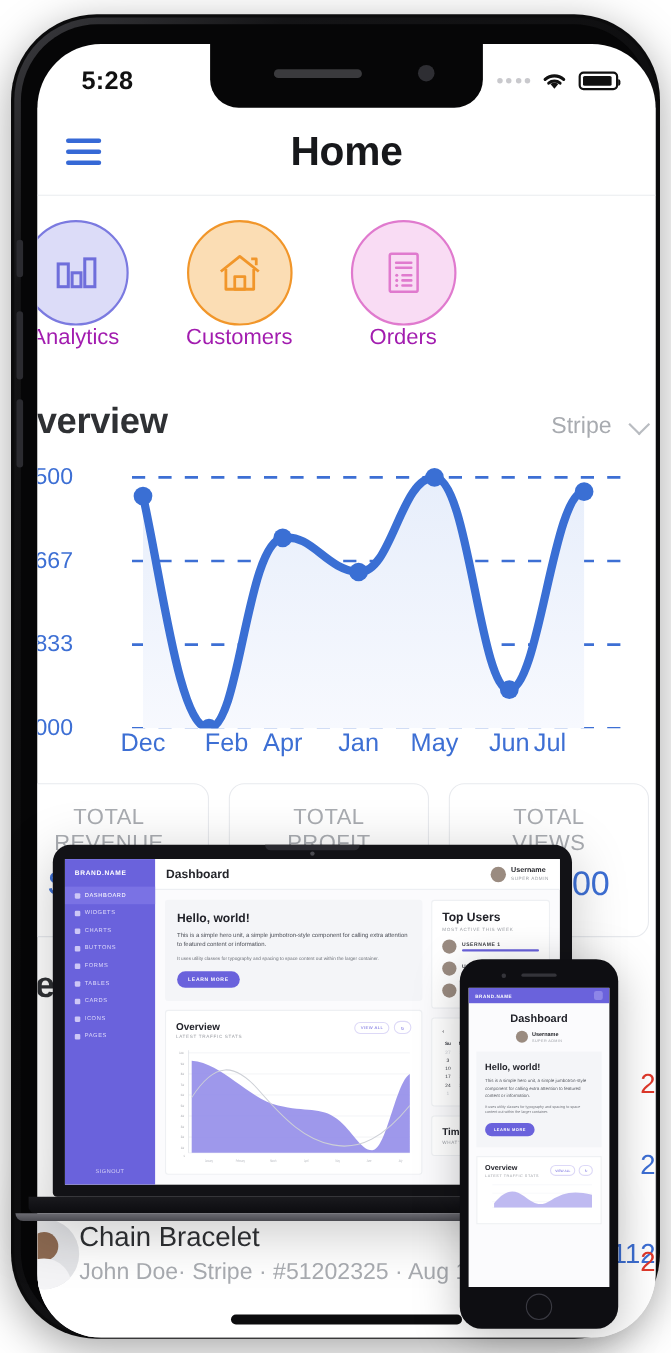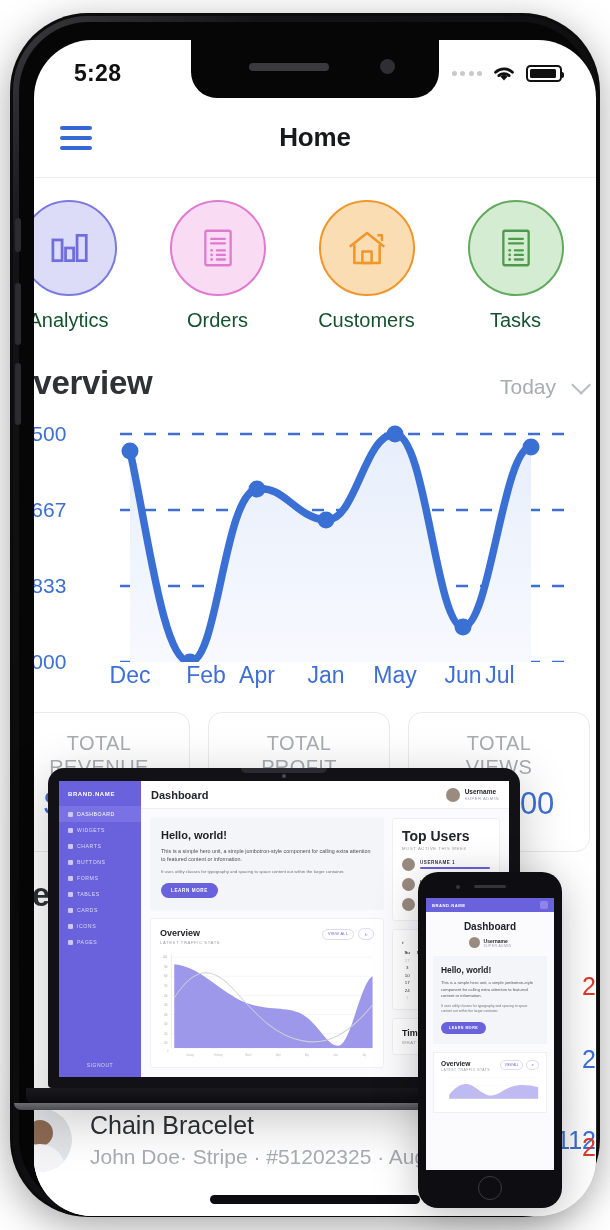--- a/index.html
+++ b/index.html
@@ -134,21 +134,21 @@
     left: 26px;
     width: 46px; height: 40px;
     display: flex; flex-direction: column; justify-content: center; gap: 6px;
   }
   #menu-button span { display: block; height: 4px; border-radius: 2px; background: #3669d6; }
   #menu-button span:nth-child(1){ width: 32px; }
   #menu-button span:nth-child(2){ width: 32px; }
   #menu-button span:nth-child(3){ width: 32px; }
   #page-title {
     width: 100%; text-align: center;
-    font-size: 26px; font-weight: bold; color: #17181b;
+    font-size: 37px; font-weight: bold; color: #17181b;
     letter-spacing: -.2px;
   }
 
   
   #content {
     position: absolute;
     left: 0; top: 138px; right: 0; bottom: 0;
     background: #fff;
     overflow: hidden;
   }
@@ -166,23 +166,22 @@
     width: 121px;
     display: flex; flex-direction: column; align-items: center;
   }
   .cat-circle {
     width: 96px; height: 96px;
     border-radius: 50%;
     display: flex; align-items: center; justify-content: center;
     border: 2.5px solid;
   }
   .cat-label {
-    margin-top: 13px;
     font-size: 20px;
-    color: #14532d;
+    color: #a21caf;
     white-space: nowrap;
   }
   .cat-circle svg { width: 46px; height: 46px; }
 
   
   #overview-header {
     display: flex; align-items: baseline; justify-content: space-between;
     padding: 14px 0 4px 0;
     margin-left: -26px;
     margin-right: 10px;
@@ -258,21 +257,21 @@
   
   #recent-title {
     margin-left: -26px;
     margin-top: 24px;
     font-size: 33px; font-weight: bold; color: #2f3134;
   }
   .order-row {
     display: flex; align-items: center;
     margin-left: -26px;
     padding: 14px 0;
-    gap: 18px;
+    gap: 0;
   }
   .order-avatar {
     width: 64px; height: 64px; border-radius: 50%;
     background: #e3e4e7;
     flex: 0 0 auto;
     position: relative;
     overflow: hidden;
   }
   .avatar-head { position:absolute; left:50%; top:12px; transform:translateX(-50%); width:26px; height:26px; border-radius:50%; background:#8d6a52; }
   .avatar-body { position:absolute; left:50%; bottom:-4px; transform:translateX(-50%); width:50px; height:32px; border-radius:26px 26px 0 0; background:#f4f4f6; }
@@ -374,21 +373,21 @@
   #lt-hero-btn {
     margin-top: 8px; display: inline-block;
     background: #6a62dc; color: #fff; font-size: 4.6px; letter-spacing: .6px;
     padding: 5px 10px; border-radius: 9px; font-weight: bold;
   }
   #lt-ov-head { display: flex; align-items: flex-start; justify-content: space-between; }
   #lt-ov-title { font-size: 9px; font-weight: bold; color: #22232a; }
   #lt-ov-sub { font-size: 4.2px; color: #9a9da3; letter-spacing: .6px; margin-top: 2px; }
   #lt-ov-actions { display: flex; gap: 4px; align-items: center; }
   .lt-pill { font-size: 3.8px; color: #6a62dc; border: 1px solid #ddd9f7; border-radius: 7px; padding: 2.5px 5px; letter-spacing: .4px; }
-  #lt-users-title { font-size: 14px; font-weight: bold; color: #22232a; }
+  #lt-users-title { font-size: 11px; font-weight: bold; color: #22232a; }
   #lt-users-sub { font-size: 4.2px; color: #9a9da3; letter-spacing: .6px; margin-top: 2px; }
   .lt-user-row { display: flex; align-items: center; gap: 5px; margin-top: 7px; }
   .lt-user-row .av { width: 13px; height: 13px; border-radius: 50%; background: #9a8b80; flex: 0 0 auto; }
   .lt-user-row .nm { font-size: 4.6px; color: #34363d; letter-spacing: .5px; font-weight: bold; }
   .lt-user-row .bar { height: 1.6px; background: #6a62dc; border-radius: 1px; margin-top: 2.5px; }
   #lt-cal-head { display: flex; align-items: center; justify-content: space-between; font-size: 5.2px; font-weight: bold; color: #34363d; }
   #lt-cal-grid { display: grid; grid-template-columns: repeat(7,1fr); gap: 2.5px; margin-top: 5px; }
   .lt-cal-dow { font-size: 4.3px; font-weight: bold; color: #34363d; text-align: center; }
   .lt-cal-day { font-size: 4.4px; color: #34363d; text-align: center; }
   .lt-cal-day.mute { color: #c9ccd2; }
@@ -520,65 +519,52 @@
             <svg viewBox="0 0 40 40" fill="none" stroke="#6f6edb" stroke-width="2.4">
               <rect x="6" y="13" width="8" height="18"></rect>
               <rect x="17" y="20" width="7" height="11"></rect>
               <rect x="27" y="9" width="8" height="22"></rect>
             </svg>
           </div>
           <div class="cat-label">Analytics</div>
         </div>
 
         <div class="cat-item">
+          <div class="cat-circle" style="background:#fbddb4;border-color:#f1962a">
+            <svg viewBox="0 0 40 40" fill="none" stroke="#f1962a" stroke-width="2.2" stroke-linejoin="round">
+              <path d="M5 19 L20 7 L35 19"></path>
+              <path d="M9 17 V33 H31 V17"></path>
+              <rect x="16" y="23" width="8" height="10"></rect>
+              <path d="M29 9 h4 v5"></path>
+            </svg>
+          </div>
+          <div class="cat-label">Customers</div>
+        </div>
+
+        <div class="cat-item">
           <div class="cat-circle" style="background:#f9dcf4;border-color:#e07ace">
             <svg viewBox="0 0 40 40" fill="none" stroke="#e07ace" stroke-width="2" stroke-linecap="round">
               <rect x="9" y="5" width="22" height="30" rx="1.5"></rect>
               <path d="M14 12 h12 M14 16 h12"></path>
               <circle cx="14.5" cy="22" r="1.2" fill="#e07ace" stroke="none"></circle>
               <circle cx="14.5" cy="26" r="1.2" fill="#e07ace" stroke="none"></circle>
               <circle cx="14.5" cy="30" r="1.2" fill="#e07ace" stroke="none"></circle>
               <path d="M19 22 h7 M19 26 h7 M19 30 h7"></path>
             </svg>
           </div>
           <div class="cat-label">Orders</div>
         </div>
 
-        <div class="cat-item">
-          <div class="cat-circle" style="background:#fbddb4;border-color:#f1962a">
-            <svg viewBox="0 0 40 40" fill="none" stroke="#f1962a" stroke-width="2.2" stroke-linejoin="round">
-              <path d="M5 19 L20 7 L35 19"></path>
-              <path d="M9 17 V33 H31 V17"></path>
-              <rect x="16" y="23" width="8" height="10"></rect>
-              <path d="M29 9 h4 v5"></path>
-            </svg>
-          </div>
-          <div class="cat-label">Customers</div>
-        </div>
-
-        <div class="cat-item">
-          <div class="cat-circle" style="background:#d4ecd2;border-color:#62ab5e">
-            <svg viewBox="0 0 40 40" fill="none" stroke="#4f9b4d" stroke-width="2" stroke-linecap="round">
-              <rect x="9" y="5" width="22" height="30" rx="1.5"></rect>
-              <path d="M14 12 h12 M14 16 h12"></path>
-              <circle cx="14.5" cy="22" r="1.2" fill="#4f9b4d" stroke="none"></circle>
-              <circle cx="14.5" cy="26" r="1.2" fill="#4f9b4d" stroke="none"></circle>
-              <circle cx="14.5" cy="30" r="1.2" fill="#4f9b4d" stroke="none"></circle>
-              <path d="M19 22 h7 M19 26 h7 M19 30 h7"></path>
-            </svg>
-          </div>
-          <div class="cat-label">Tasks</div>
-        </div>
 
       </div>
 
       <div id="overview-header">
         <div id="overview-title">Overview</div>
         <div id="period-selector">
-          <span>Today</span>
+          <span>Stripe</span>
           <span class="chev-d"></span>
         </div>
       </div>
 
       <div id="chart-block">
         <svg id="chart-svg" width="590" height="250" viewBox="0 0 590 250">
           <defs>
             <linearGradient id="areaGrad" x1="0" y1="0" x2="0" y2="1">
               <stop offset="0%" stop-color="#e7eefb"></stop>
               <stop offset="100%" stop-color="#f7f9fe"></stop>

